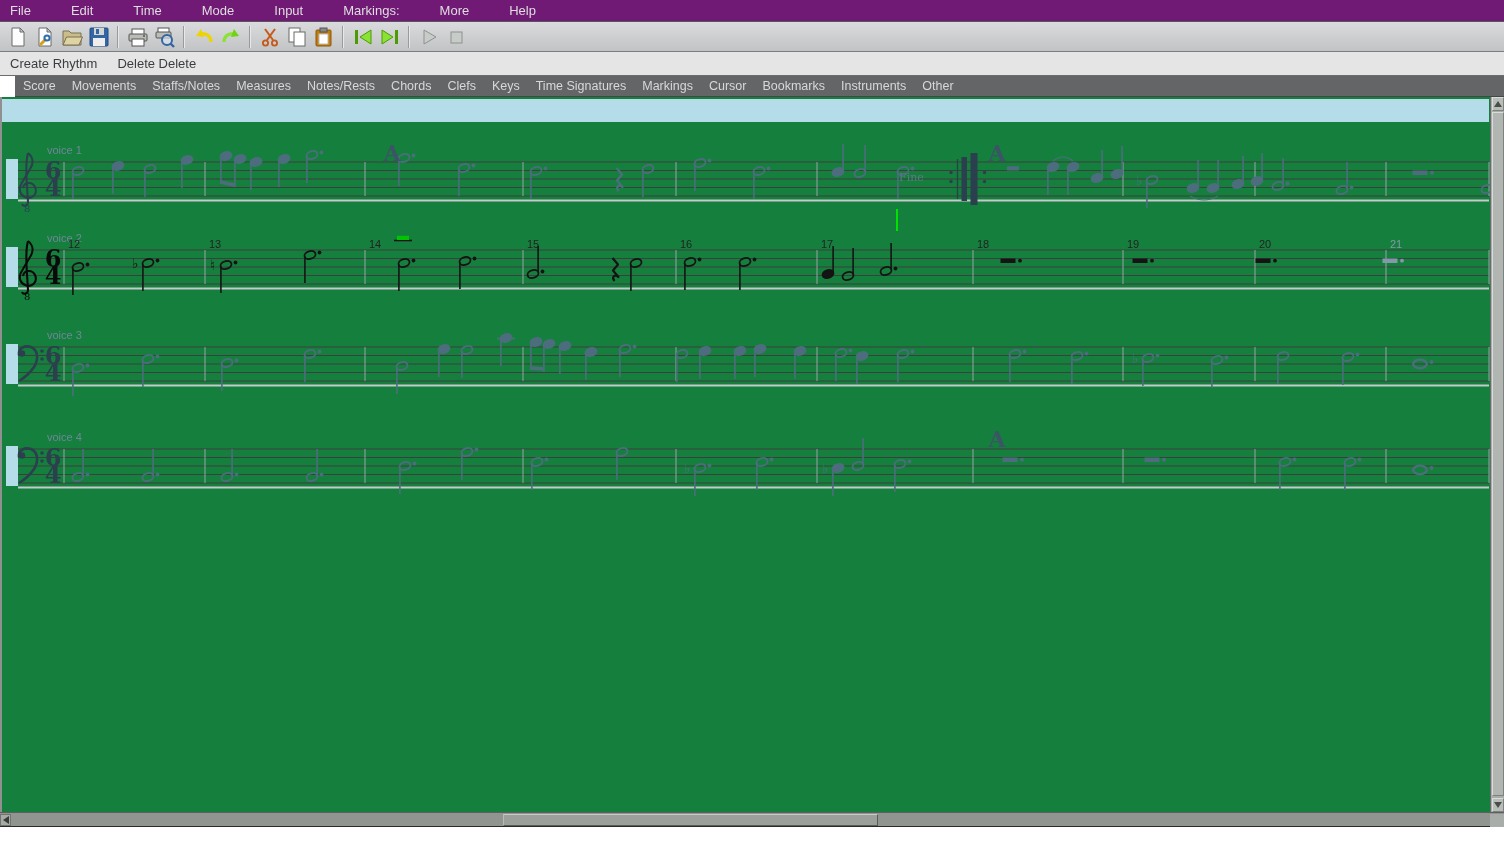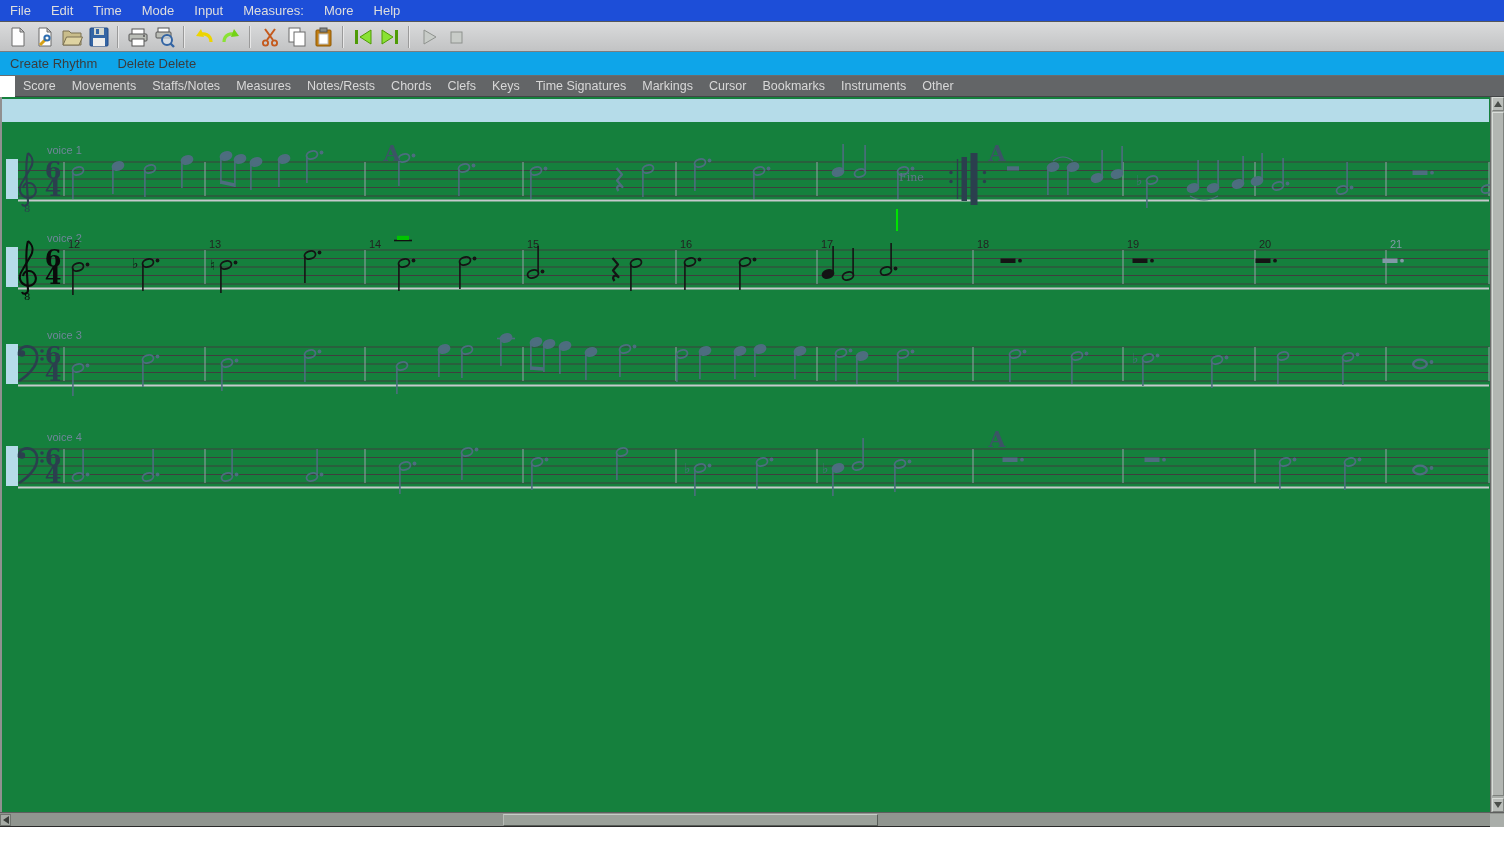--- a/index.html
+++ b/index.html
@@ -1,27 +1,27 @@
 <!DOCTYPE html>
 <html><head>
 <meta charset="utf-8">
 <style>
   html,body{margin:0;padding:0;background:#fff;}
   .window{position:relative;width:1504px;height:846px;overflow:hidden;
           font-family:"Liberation Sans",sans-serif;background:#fff;}
   
-  .menubar{position:absolute;left:0;top:0;width:1504px;height:22px;background:#1d4ed8;
-           display:flex;align-items:center;border-bottom:1px solid #55575a;box-sizing:border-box;}
+  .menubar{position:absolute;left:0;top:0;width:1504px;height:22px;background:#701a75;
+           display:flex;align-items:center;border-bottom:1px solid #55575a;box-sizing:border-box;gap:20px;}
   .menubar .mitem{color:#dedede;font-size:13px;padding:2px 10px;cursor:default;white-space:nowrap;}
   .toolbar{position:absolute;left:0;top:22px;width:1504px;height:30px;
            background:linear-gradient(#dadbdc,#c2c3c4);border-bottom:1px solid #7a7c7e;
            display:flex;align-items:center;box-sizing:border-box;padding-left:4px;}
   .tbtn{width:27px;height:26px;display:flex;align-items:center;justify-content:center;}
   .tsep{width:1px;height:22px;background:#9a9a9a;border-right:1px solid #e8e8e8;margin:0 5px;}
-  .rhythmbar{position:absolute;left:0;top:52px;width:1504px;height:24px;background:#0ea5e9;
+  .rhythmbar{position:absolute;left:0;top:52px;width:1504px;height:24px;background:#e5e5e5;
              border-bottom:1px solid #6a6c6e;display:flex;align-items:center;box-sizing:border-box;}
   .rbtn{color:#3b3d3e;font-size:13px;padding:2px 10px;white-space:nowrap;}
   .categorybar{position:absolute;left:15px;top:76px;width:1504px;height:21px;background:#636567;
                border-bottom:1px solid #434547;display:flex;align-items:center;box-sizing:border-box;}
   .citem{color:#d8d8d8;font-size:12.5px;padding:2px 8px;white-space:nowrap;}
   
   .score-area{position:absolute;left:0;top:97px;width:1490px;height:715px;background:#15803d;}
   #score-svg{position:absolute;left:0;top:0;}
   
   .vscroll{position:absolute;left:1490px;top:97px;width:14px;height:715px;background:#a9ada9;
@@ -54,21 +54,21 @@
 <body>
 
 <div class="window">
 
   <div class="menubar">
       <span class="mitem">File</span>
       <span class="mitem">Edit</span>
       <span class="mitem">Time</span>
       <span class="mitem">Mode</span>
       <span class="mitem">Input</span>
-      <span class="mitem">Measures:</span>
+      <span class="mitem">Markings:</span>
       <span class="mitem">More</span>
       <span class="mitem">Help</span>
     </div>
 
   <div class="toolbar">
       <div class="tbtn">
         <svg width="22" height="22" viewBox="0 0 22 22">
           <path d="M5,2 h8 l4,4 v14 h-12 z" fill="#fdfdfd" stroke="#6a6a6a"></path>
           <path d="M13,2 l4,4 h-4 z" fill="#c9c9c9" stroke="#6a6a6a"></path>
         </svg>

